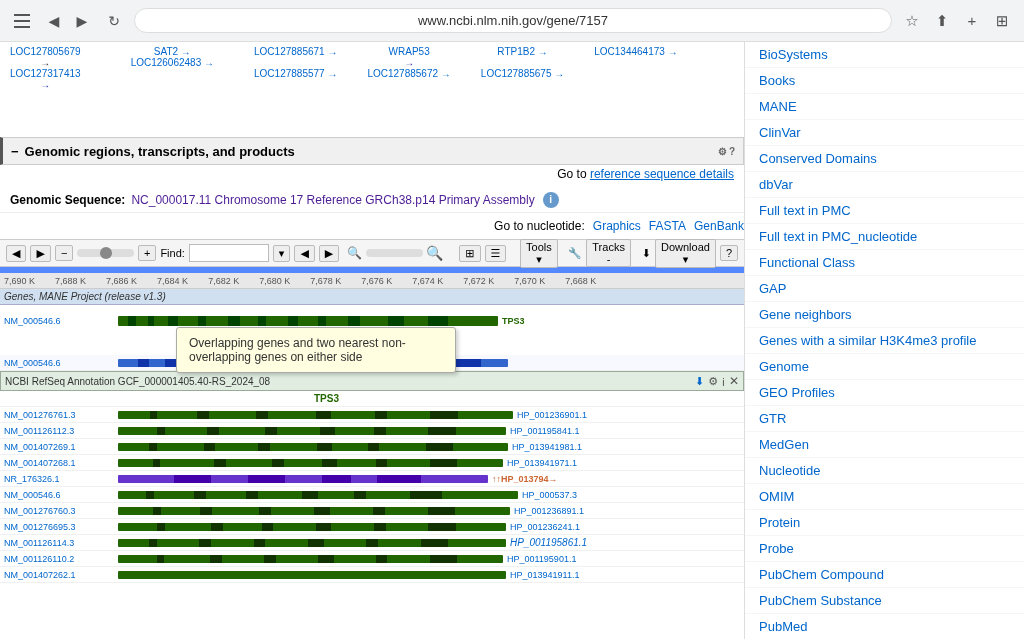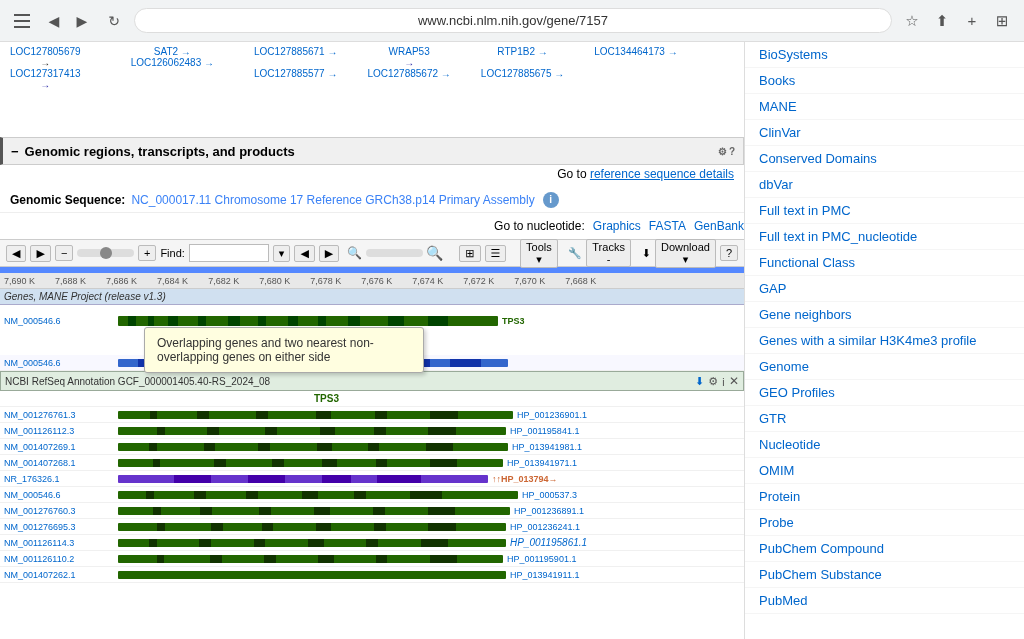--- a/index.html
+++ b/index.html
@@ -185,21 +185,21 @@
       position: absolute;
       background: #fffee0;
       border: 1px solid #aaa;
       border-radius: 3px;
       padding: 8px 12px;
       font-size: 12px;
       color: #333;
       width: 280px;
       z-index: 100;
       top: 22px;
-      left: 144px;
+      left: 176px;
       box-shadow: 2px 2px 4px rgba(0,0,0,0.2);
     }
 
     
     .right-sidebar {
       width: 280px;
       background: #fff;
       border-left: 1px solid #ddd;
       overflow-y: auto;
       overflow-x: hidden;
@@ -303,21 +303,21 @@
       </div>
     </div>
 
     <div style="text-align:right; padding:2px 10px; font-size:12px; height:22px;">
       <span>Go to </span>
       <a href="#" style="color:#06c;">reference sequence details</a>
     </div>
 
     <div class="refseq-bar">
       <span class="refseq-label">Genomic Sequence:</span>
-      <a href="#" style="color:#3b82f6;text-decoration:none;font-size:12px;">NC_000017.11 Chromosome 17 Reference GRCh38.p14 Primary Assembly</a>
+      <a href="#" style="color:#4c1d95;text-decoration:none;font-size:12px;">NC_000017.11 Chromosome 17 Reference GRCh38.p14 Primary Assembly</a>
       <span class="info-icon">i</span>
     </div>
 
     <div class="nucleotide-bar">
       <span>Go to nucleotide:</span>
       <a href="#" style="color:#06c;">Graphics</a>
       <a href="#" style="color:#06c;">FASTA</a>
       <a href="#" style="color:#06c;">GenBank</a>
     </div>
 
@@ -604,20 +604,23 @@
     <div class="sidebar-item">
       <span>Genome</span>
     </div>
     <div class="sidebar-item">
       <span>GEO Profiles</span>
     </div>
     <div class="sidebar-item">
       <span>GTR</span>
     </div>
     <div class="sidebar-item">
+      <span>MedGen</span>
+    </div>
+    <div class="sidebar-item">
       <span>Nucleotide</span>
     </div>
     <div class="sidebar-item">
       <span>OMIM</span>
     </div>
     <div class="sidebar-item">
       <span>Protein</span>
     </div>
     <div class="sidebar-item">
       <span>Probe</span>

